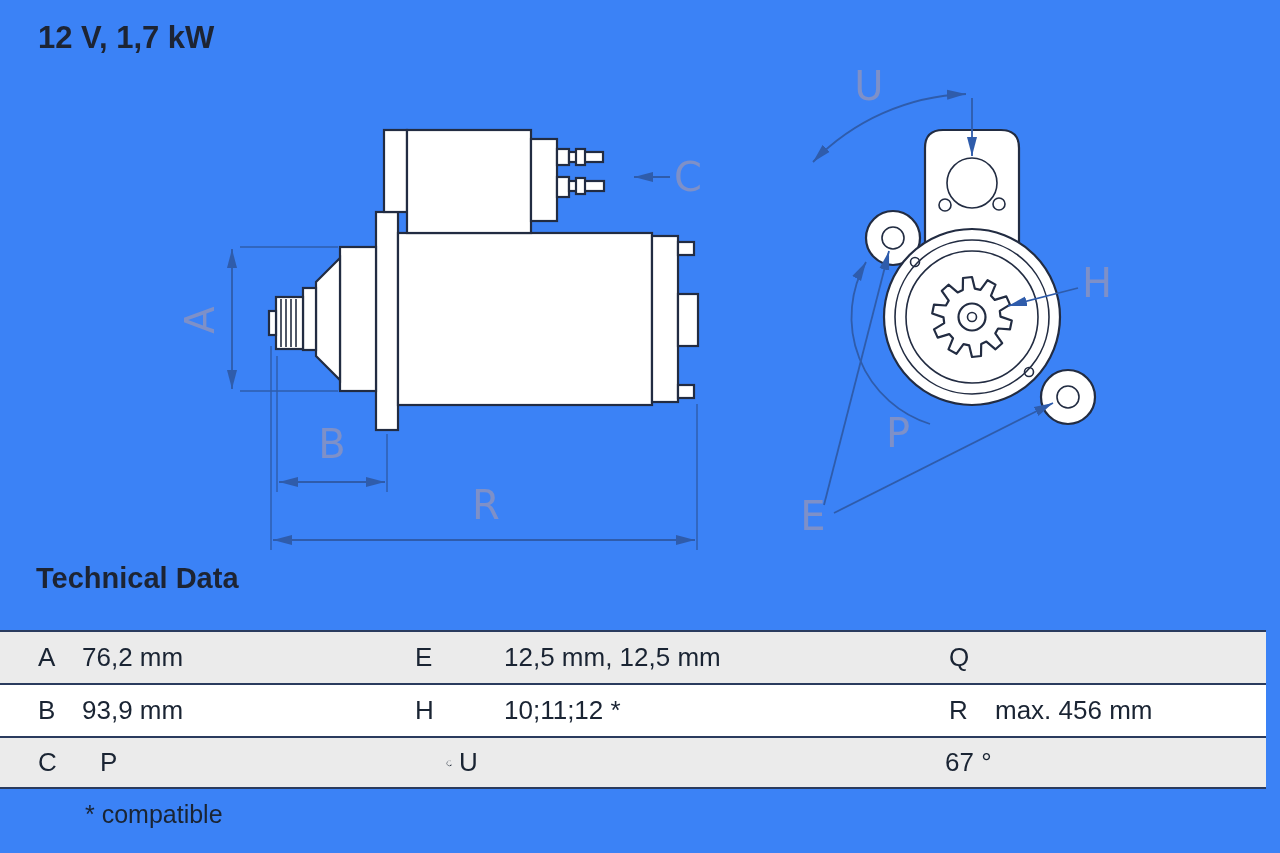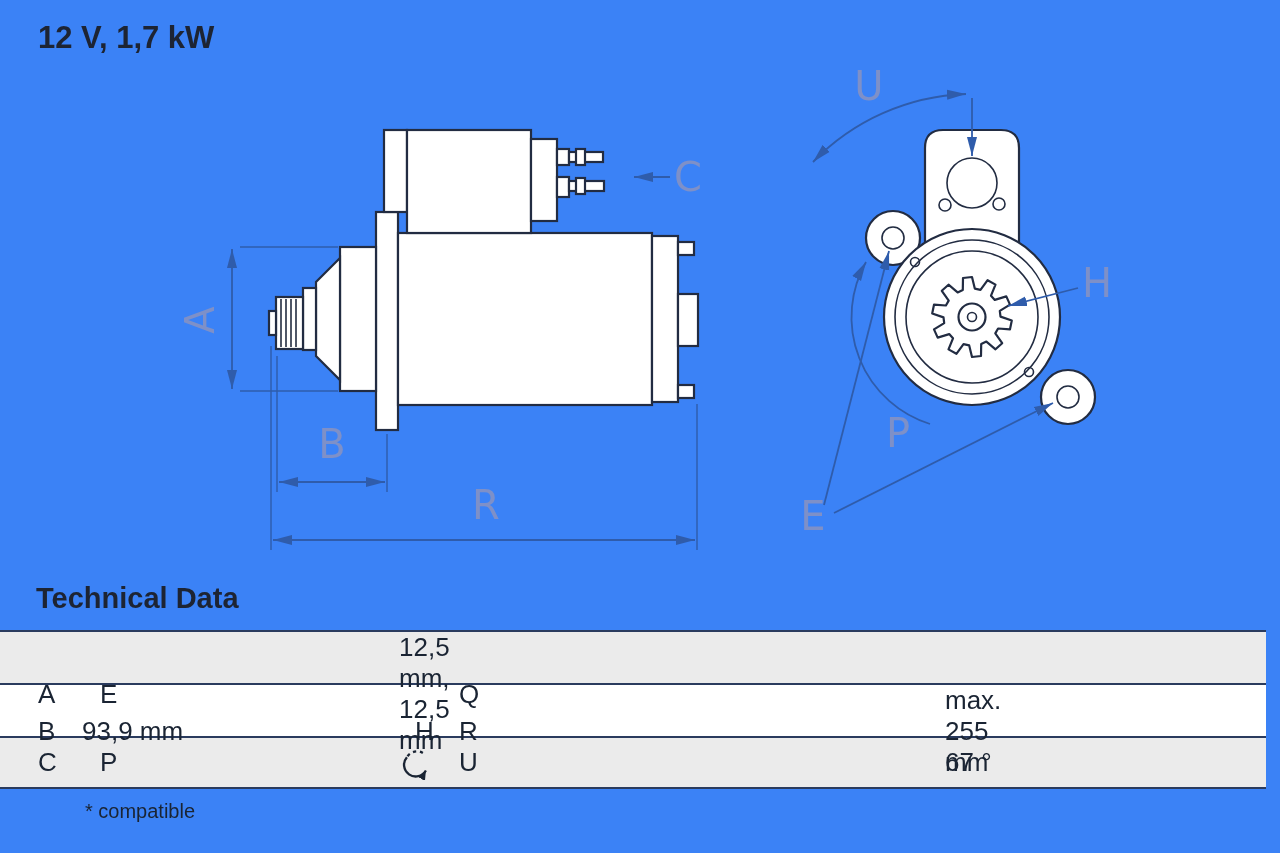--- a/index.html
+++ b/index.html
@@ -10,37 +10,37 @@
 
   .diagram-svg { position:absolute; left:0; top:0; width:1280px; height:580px; }
 
   
   .part    { stroke:#222c42; stroke-width:2.2; fill:#ffffff; }
   .partline{ stroke:#222c42; stroke-width:1.6; fill:none; }
   .dim     { stroke:#2f5cab; stroke-width:1.8; fill:none; }
   .ext     { stroke:#2f5cab; stroke-width:1.4; fill:none; }
   .dim-label { font-family:"DejaVu Sans", sans-serif; font-size:40px; fill:#7e90c8; font-weight:400; }
 
-  .tech-title { position:absolute; left:36px; top:582px; font-size:29px; font-weight:700; color:#1d2433; }
+  .tech-title { position:absolute; left:36px; top:562px; font-size:29px; font-weight:700; color:#1d2433; }
 
   .data-table { position:absolute; left:0; top:630px; width:1266px; }
   .tr { display:grid; grid-template-columns:80px 315px 58px 490px 50px 1fr;
         align-items:center; height:53px; border-top:2px solid #2a3b5e;
         font-size:26px; color:#1a2433; background:#ffffff; }
   .tr.shade { background:#ebebeb; }
   .tr:last-child { border-bottom:2px solid #2a3b5e; }
   .cell { display:flex; align-items:center; height:100%; }
   .k1 { padding-left:38px; }
   .v1 { padding-left:2px; }
   .k2 { padding-left:20px; }
-  .v2 { padding-left:4px; }
+  .v2 { padding-left:4px;margin-left:47px; }
   .k3 { padding-left:6px; }
   .v3 { padding-left:2px; }
 
-  .footnote { position:absolute; left:85px; top:800px; font-size:20px; color:#1a2433; }
+  .footnote { position:absolute; left:85px; top:800px; font-size:25px; color:#1a2433; }
 </style>
 </head>
 <body>
 
 <div class="page">
 
   <div class="power-label">12 V, 1,7 kW</div>
 
   <svg class="diagram-svg" viewBox="0 0 1280 580">
     <defs>
@@ -146,31 +146,33 @@
       <line class="dim" x1="834" y1="513" x2="1053" y2="403" marker-end="url(#arrow)"></line>
       <text class="dim-label" x="813" y="530" text-anchor="middle">E</text>
     </g>
   </svg>
 
   <div class="tech-title">Technical Data</div>
 
   <div class="data-table">
     <div class="tr shade">
       <div class="cell k1">A</div>
+      <div class="cell v1">76,2 mm</div>
       <div class="cell k2">E</div>
       <div class="cell v2">12,5 mm, 12,5 mm</div>
       <div class="cell k3">Q</div>
       <div class="cell v3"></div>
     </div>
     <div class="tr">
       <div class="cell k1">B</div>
       <div class="cell v1">93,9 mm</div>
       <div class="cell k2">H</div>
+      <div class="cell v2">10;11;12 *</div>
       <div class="cell k3">R</div>
-      <div class="cell v3">max. 255 mm</div>
+      <div class="cell v3">max. 456 mm</div>
     </div>
     <div class="tr shade">
       <div class="cell k1">C</div>
       <div class="cell k2">P</div>
       <div class="cell v2">
         <svg width="36" height="34" viewBox="0 0 32 32">
           <defs>
             <marker id="arricon" markerUnits="userSpaceOnUse" markerWidth="10" markerHeight="8" viewBox="0 0 10 8" refX="9" refY="4" orient="auto">
               <path d="M0 0 L9 4 L0 8 Z" fill="#1a2433"></path>
             </marker>

